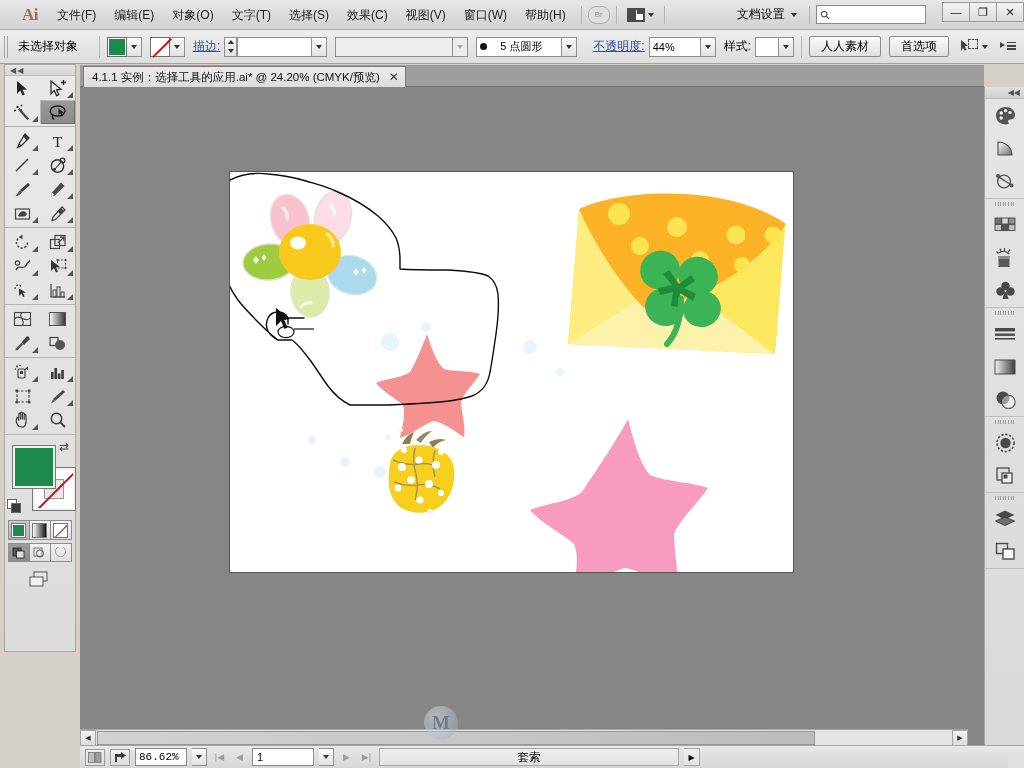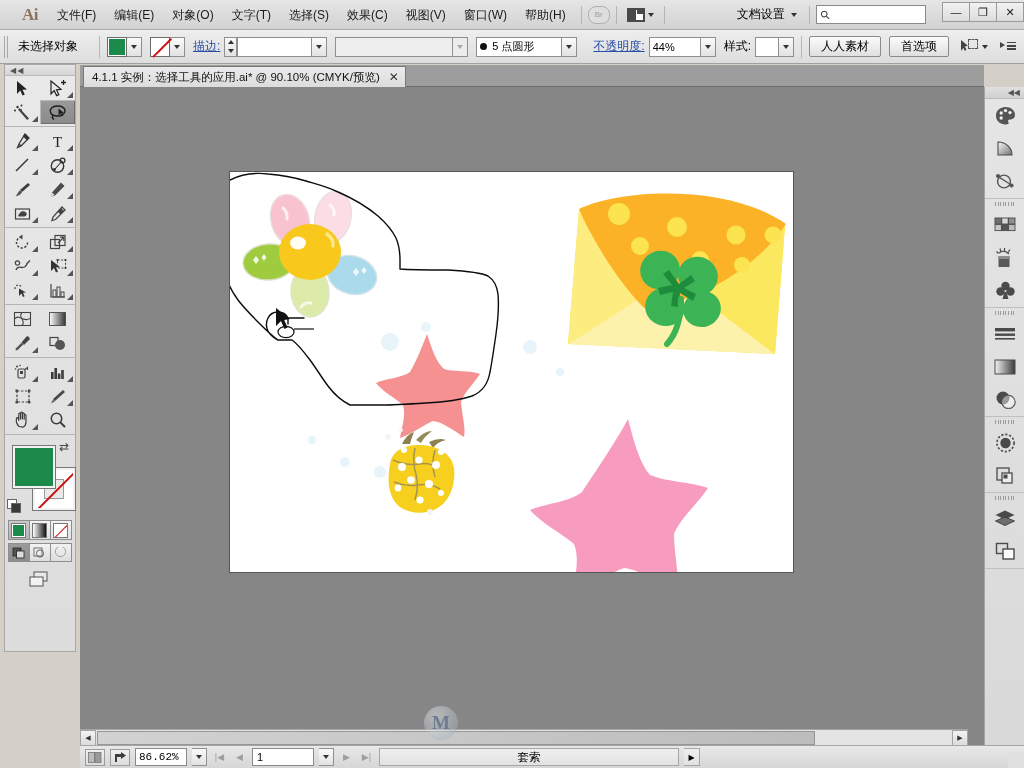--- a/index.html
+++ b/index.html
@@ -378,21 +378,21 @@
     <div style="width:8px"></div>
     <div class="combo">
       <div class="field dis" style="width:118px"></div>
       <div class="dd-btn" style="background:#ececec">
           <span class="caret sm" style="border-top-color:#a8a8a8"></span>
         </div>
     </div>
 
     <div style="width:8px"></div>
     <div class="combo">
-      <div class="field" style="width:86px;gap:5px">
+      <div class="field" style="width:86px;gap:13px">
         <span style="width:7px;height:7px;border-radius:50%;background:#111;display:inline-block"></span>
         <span>5 点圆形</span>
       </div>
       <div class="dd-btn">
           <span class="caret sm"></span>
         </div>
     </div>
 
     <div style="width:8px"></div>
     <div class="link-lbl">不透明度:</div>
@@ -422,21 +422,21 @@
       <span class="sel-ico"></span>
       <span class="caret sm"></span>
     </div>
 
     <div style="flex:1"></div>
     <div class="panel-menu-ico" style="margin-right:8px"></div>
   </div>
 
   <div class="tabbar">
     <div class="doctab">
-      <span>4.1.1 实例：选择工具的应用.ai* @ 90.10% (CMYK/预览)</span>
+      <span>4.1.1 实例：选择工具的应用.ai* @ 24.20% (CMYK/预览)</span>
       <span class="tab-close">✕</span>
     </div>
   </div>
 
   <div class="toolbox">
     <div class="tb-handle">◀◀</div>
     <div class="tb-grid">
 
       <div class="tool">
         <svg width="15" height="17" viewBox="0 0 15 17">

